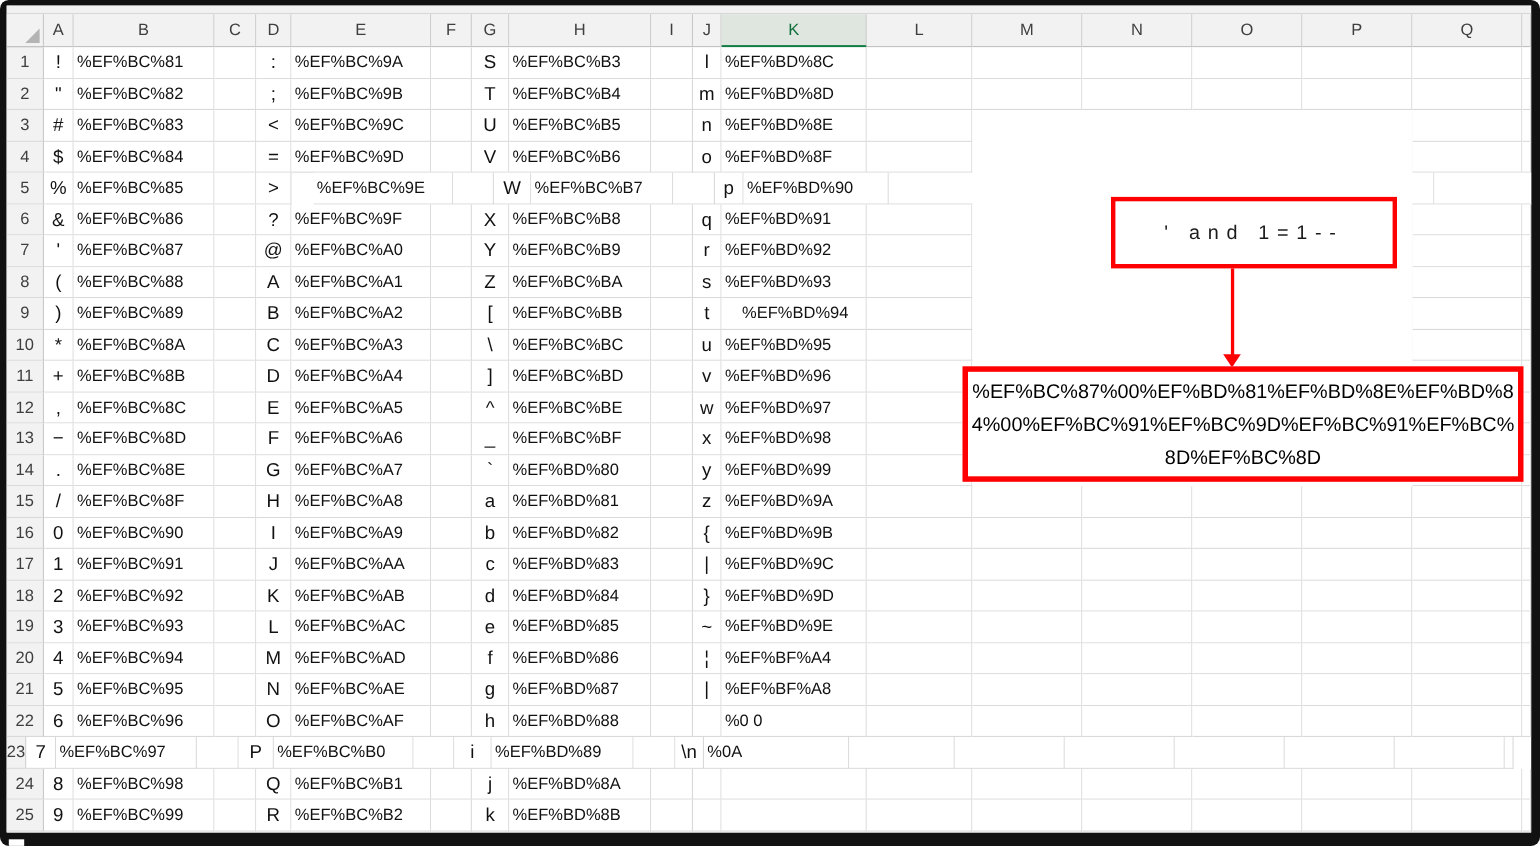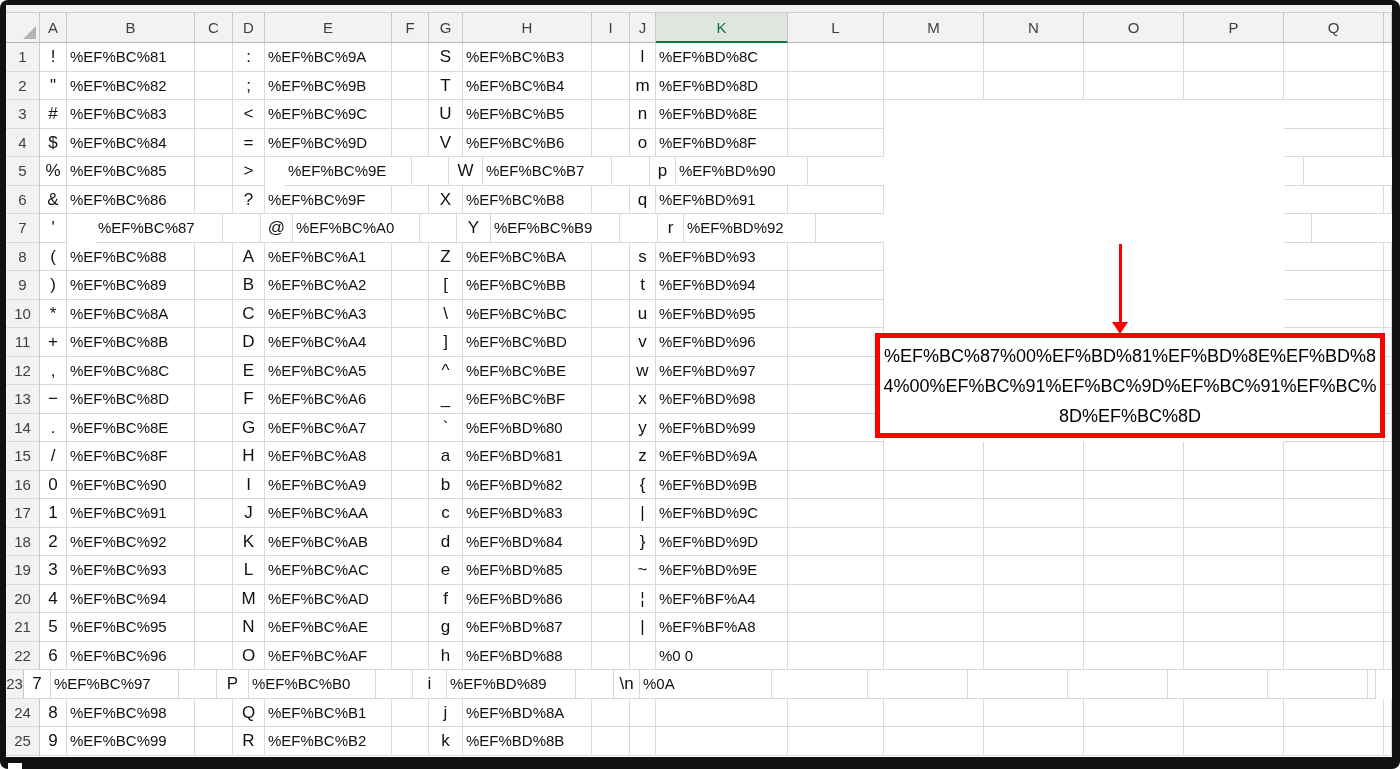--- a/index.html
+++ b/index.html
@@ -197,21 +197,21 @@
           <div class="cell" style="width: 100px;"></div>
           <div class="cell" style="width: 100px;"></div>
           <div class="cell" style="width: 100px;"></div>
           <div class="cell" style="width: 100px;"></div>
           <div class="cell" style="width: 100px;"></div>
           <div class="cell" style="width: 8px;"></div>
         </div>
         <div class="row">
           <div class="rhcell" style="width: 34px;">7</div>
           <div class="cell c-char" style="width: 27px;">'</div>
-          <div class="cell c-enc" style="width: 128px; margin-left: 28px;">%EF%BC%87</div>
+          <div class="cell c-enc" style="width: 128px;">%EF%BC%87</div>
           <div class="cell" style="width: 38px;"></div>
           <div class="cell c-char" style="width: 32px;">@</div>
           <div class="cell c-enc" style="width: 127px;">%EF%BC%A0</div>
           <div class="cell" style="width: 37px;"></div>
           <div class="cell c-char" style="width: 34px;">Y</div>
           <div class="cell c-enc" style="width: 129px;">%EF%BC%B9</div>
           <div class="cell" style="width: 38px;"></div>
           <div class="cell c-char" style="width: 26px;">r</div>
           <div class="cell c-enc" style="width: 132px;">%EF%BD%92</div>
           <div class="cell" style="width: 96px;"></div>
@@ -248,21 +248,21 @@
           <div class="cell c-char" style="width: 27px;">)</div>
           <div class="cell c-enc" style="width: 128px;">%EF%BC%89</div>
           <div class="cell" style="width: 38px;"></div>
           <div class="cell c-char" style="width: 32px;">B</div>
           <div class="cell c-enc" style="width: 127px;">%EF%BC%A2</div>
           <div class="cell" style="width: 37px;"></div>
           <div class="cell c-char" style="width: 34px;">[</div>
           <div class="cell c-enc" style="width: 129px;">%EF%BC%BB</div>
           <div class="cell" style="width: 38px;"></div>
           <div class="cell c-char" style="width: 26px;">t</div>
-          <div class="cell c-enc" style="width: 132px;">%EF%BD%94</div>
+          <div class="cell c-enc" style="width: 132px; text-align: center;">%EF%BD%94</div>
           <div class="cell" style="width: 96px;"></div>
           <div class="cell" style="width: 100px;"></div>
           <div class="cell" style="width: 100px;"></div>
           <div class="cell" style="width: 100px;"></div>
           <div class="cell" style="width: 100px;"></div>
           <div class="cell" style="width: 100px;"></div>
           <div class="cell" style="width: 8px;"></div>
         </div>
         <div class="row">
           <div class="rhcell" style="width: 34px;">10</div>
@@ -597,20 +597,23 @@
           <div class="cell" style="width: 100px;"></div>
           <div class="cell" style="width: 100px;"></div>
           <div class="cell" style="width: 100px;"></div>
           <div class="cell" style="width: 100px;"></div>
           <div class="cell" style="width: 8px;"></div>
         </div>
       </div>
 
     <div class="patch"></div>
 
+    <div class="redbox box1">
+      <span>' and 1=1--</span>
+    </div>
 
     <div class="arrow-stem"></div>
     <div class="arrow-head"></div>
 
     <div class="redbox box2">
       <div class="enc-lines">%EF%BC%87%00%EF%BD%81%EF%BD%8E%EF%BD%8
 4%00%EF%BC%91%EF%BC%9D%EF%BC%91%EF%BC%
 8D%EF%BC%8D</div>
     </div>
   </div>

